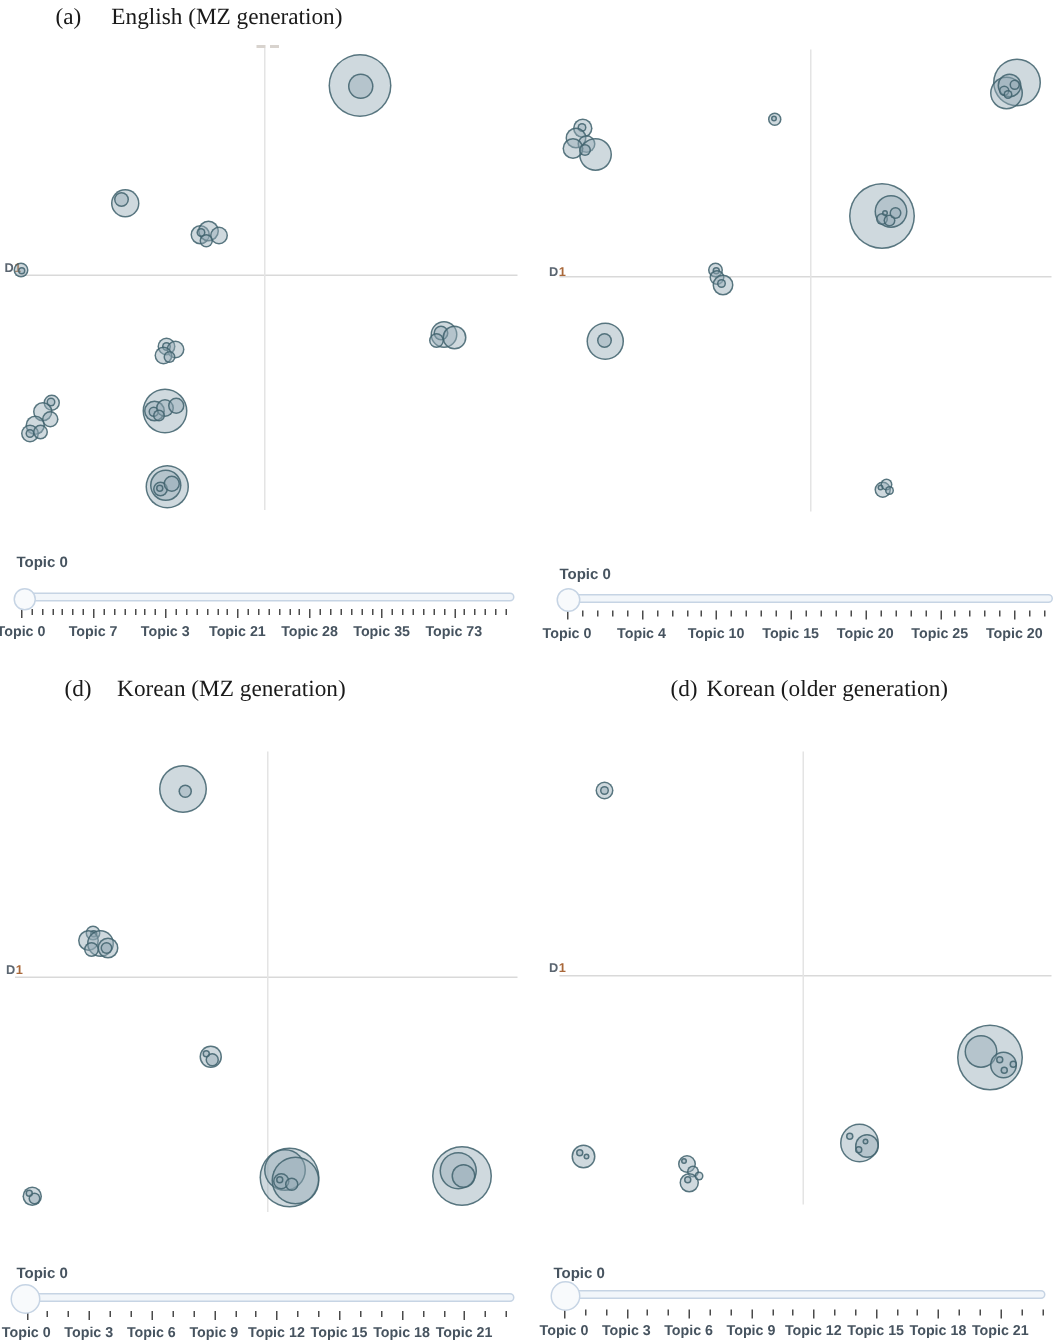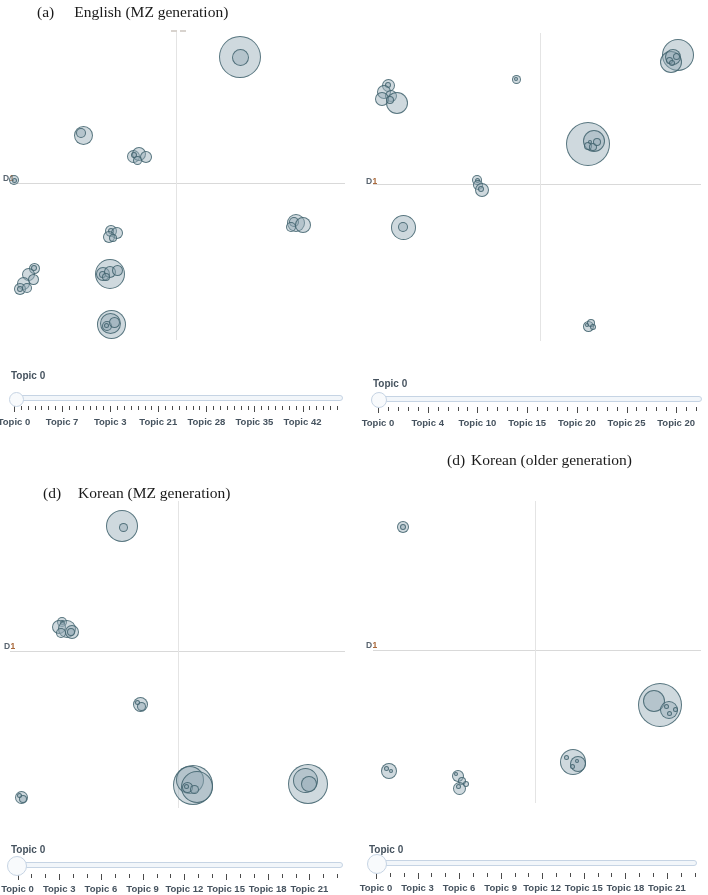--- a/index.html
+++ b/index.html
@@ -123,21 +123,21 @@
     <div class="tick" style="left: 316.28px; top: 406px; height: 3.5px;"></div>
     <div class="tick" style="left: 323.15px; top: 406px; height: 3.5px;"></div>
     <div class="tick" style="left: 330.02px; top: 406px; height: 3.5px;"></div>
     <div class="tick" style="left: 336.89px; top: 406px; height: 3.5px;"></div>
     <div class="tlabel" style="left: 14px; top: 416px;">Topic 0</div>
     <div class="tlabel" style="left: 62.09px; top: 416px;">Topic 7</div>
     <div class="tlabel" style="left: 110.18px; top: 416px;">Topic 3</div>
     <div class="tlabel" style="left: 158.27px; top: 416px;">Topic 21</div>
     <div class="tlabel" style="left: 206.36px; top: 416px;">Topic 28</div>
     <div class="tlabel" style="left: 254.45px; top: 416px; text-align: right;">Topic 35</div>
-    <div class="tlabel" style="left: 302.54px; top: 416px;">Topic 42</div>
+    <div class="tlabel" style="left: 302.54px; top: 416px;">Topic 73</div>
     <div class="hline" style="left: 373px; top: 184px; width: 328px;"></div>
     <div class="vline" style="left: 540px; top: 33px; height: 308px;"></div>
     <div class="dlabel" style="left: 366px; top: 176px;"><span>D</span><span class="digit">1</span></div>
     <div class="bubble" style="left: 662px; top: 39px; width: 32px; height: 32px;"></div>
     <div class="bubble" style="left: 660px; top: 51px; width: 22px; height: 22px;"></div>
     <div class="bubble" style="left: 665px; top: 49px; width: 16px; height: 16px;"></div>
     <div class="bubble" style="left: 665.5px; top: 56.5px; width: 7px; height: 7px;"></div>
     <div class="bubble" style="left: 672.5px; top: 52.5px; width: 7px; height: 7px;"></div>
     <div class="bubble" style="left: 669px; top: 60px; width: 6px; height: 6px;"></div>
     <div class="bubble" style="left: 511.5px; top: 74.5px; width: 9px; height: 9px;"></div>
@@ -202,21 +202,21 @@
     <div class="tick" style="left: 676.2px; top: 407px; height: 6px;"></div>
     <div class="tick" style="left: 686.14px; top: 407px; height: 3.5px;"></div>
     <div class="tick" style="left: 696.08px; top: 407px; height: 3.5px;"></div>
     <div class="tlabel" style="left: 378px; top: 417px;">Topic 0</div>
     <div class="tlabel" style="left: 427.7px; top: 417px;">Topic 4</div>
     <div class="tlabel" style="left: 477.4px; top: 417px;">Topic 10</div>
     <div class="tlabel" style="left: 527.1px; top: 417px;">Topic 15</div>
     <div class="tlabel" style="left: 576.8px; top: 417px;">Topic 20</div>
     <div class="tlabel" style="left: 626.5px; top: 417px;">Topic 25</div>
     <div class="tlabel" style="left: 676.2px; top: 417px;">Topic 20</div>
-    <div class="title" style="left: 43px; top: 451px; margin-top: 33px;"><span style="margin-right: 17px;">(d)</span><span>Korean (MZ generation)</span></div>
+    <div class="title" style="left: 43px; top: 451px;"><span style="margin-right: 17px;">(d)</span><span>Korean (MZ generation)</span></div>
     <div class="hline" style="left: 10px; top: 651px; width: 335px;"></div>
     <div class="vline" style="left: 178px; top: 501px; height: 307px;"></div>
     <div class="dlabel" style="left: 4px; top: 641px;"><span>D</span><span class="digit">1</span></div>
     <div class="bubble" style="left: 106px; top: 510px; width: 32px; height: 32px;"></div>
     <div class="bubble" style="left: 118.5px; top: 522.5px; width: 9px; height: 9px;"></div>
     <div class="bubble" style="left: 57px; top: 617px; width: 10px; height: 10px;"></div>
     <div class="bubble" style="left: 59.5px; top: 619.5px; width: 5px; height: 5px;"></div>
     <div class="bubble" style="left: 52px; top: 620px; width: 14px; height: 14px;"></div>
     <div class="bubble" style="left: 58px; top: 620px; width: 18px; height: 18px;"></div>
     <div class="bubble" style="left: 65px; top: 625px; width: 14px; height: 14px;"></div>

